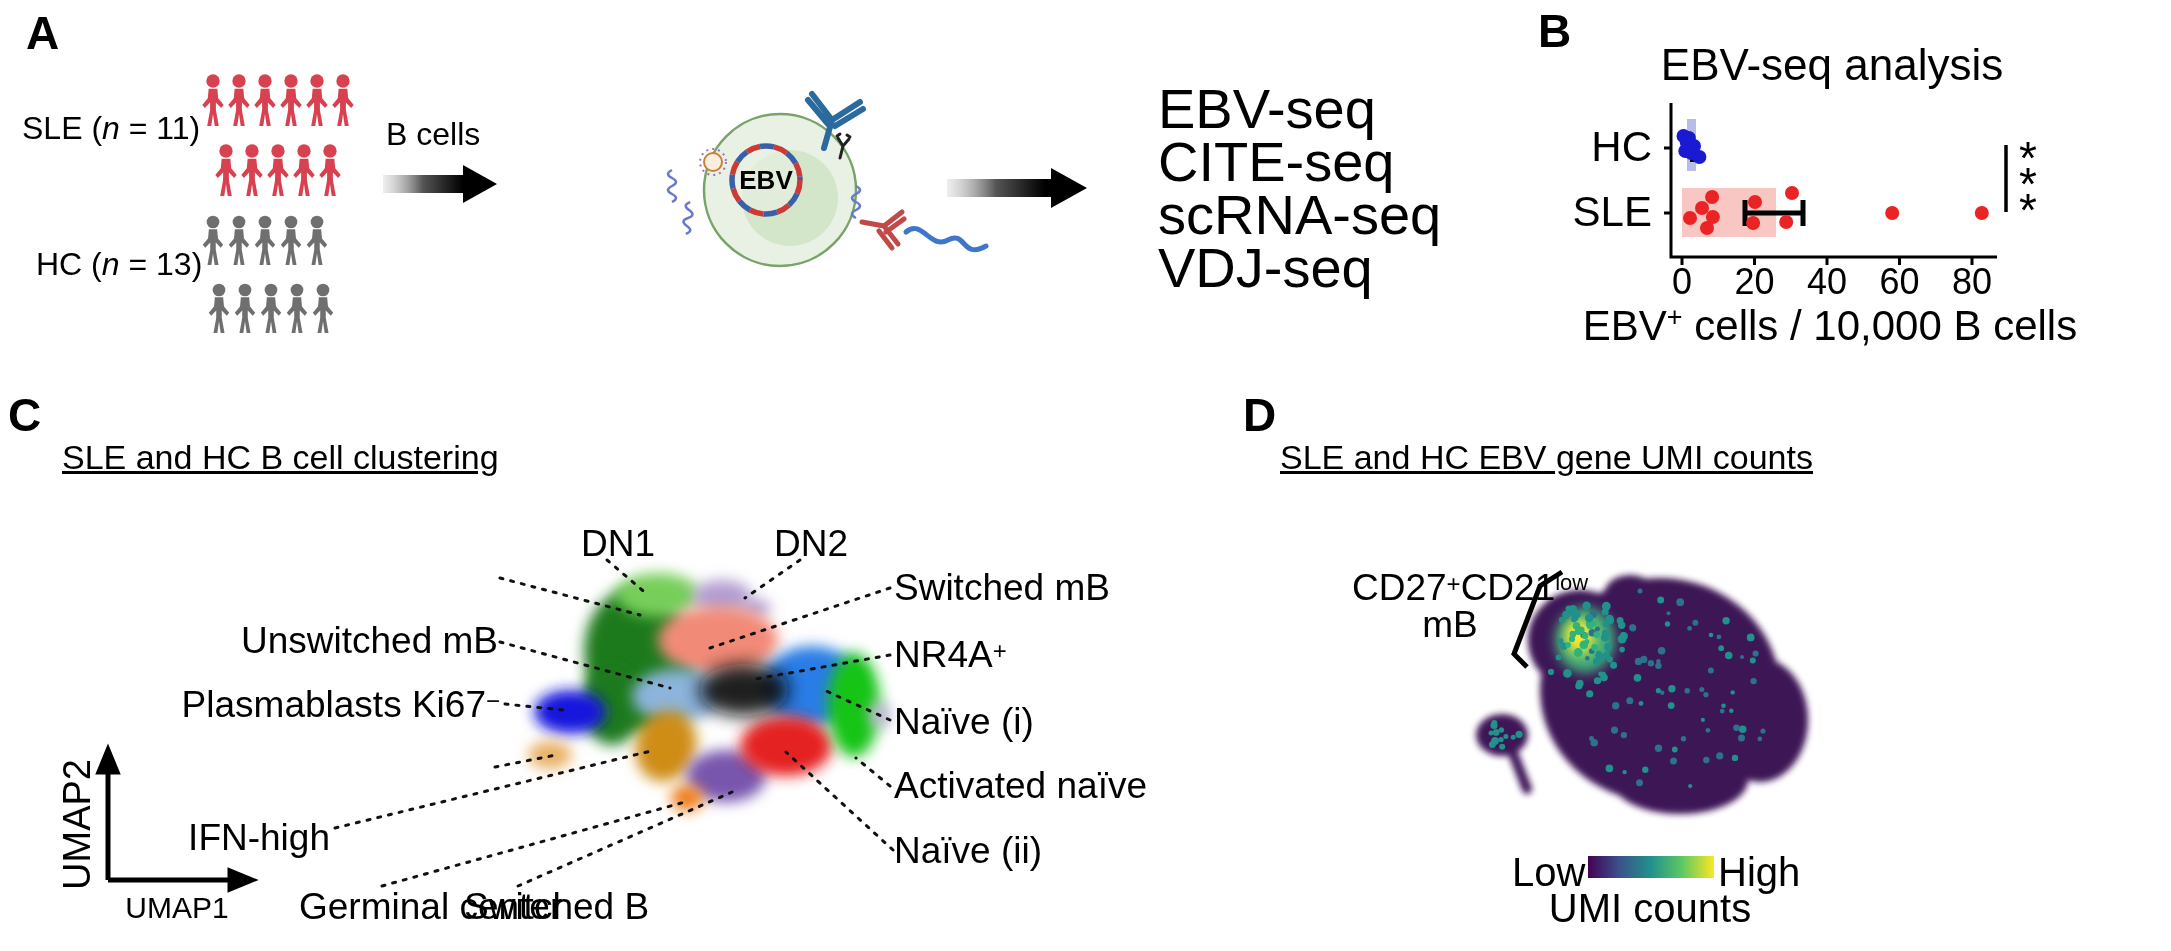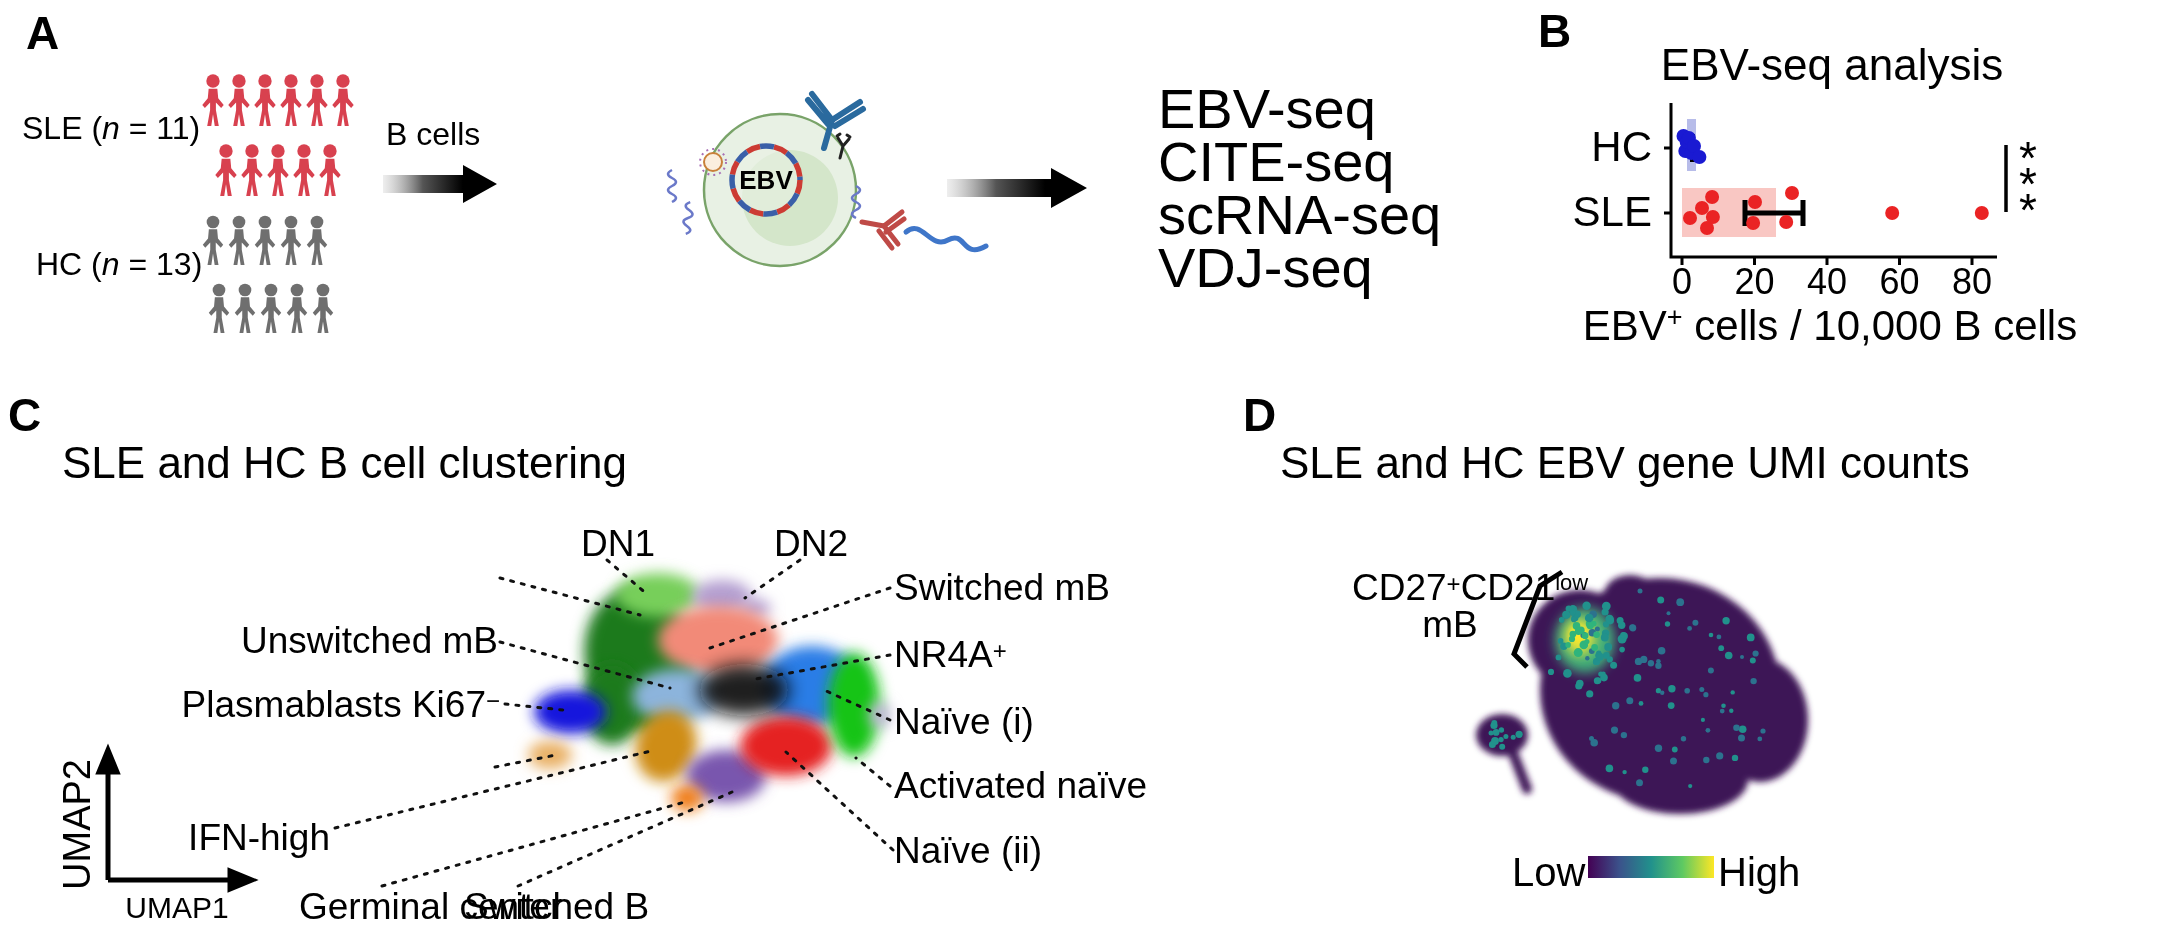--- a/index.html
+++ b/index.html
@@ -2,21 +2,21 @@
 <html><head>
 <meta charset="utf-8">
 <style>
   html,body{margin:0;padding:0;background:#fff;}
   .fig{position:relative;width:2171px;height:951px;background:#ffffff;overflow:hidden;
        font-family:"Liberation Sans", sans-serif;color:#000;}
   .abs{position:absolute;}
   .plabel{font-size:46px;font-weight:bold;}
   .t40{font-size:32px;white-space:nowrap;}
   .t44{font-size:56px;line-height:53px;white-space:nowrap;}
-  .title44{font-size:44px;white-space:nowrap;}
+  .title44{font-size:34px;white-space:nowrap;text-decoration:underline;}
   .cl{font-size:37px;white-space:nowrap;line-height:1.05;}
   .right{text-align:right;}
   .center{text-align:center;}
   .supr{font-size:24px;vertical-align:8px;}
   .supl{font-size:22px;vertical-align:10px;}
   .rot90{transform:rotate(-90deg);}
   .cbarlab{font-size:40px;white-space:nowrap;}
   .cbar{width:126px;height:22px;background:linear-gradient(90deg,#440154,#3b528b,#21918c,#5ec962,#fde725);}
   i{font-style:italic;}
 </style>
@@ -418,14 +418,15 @@
       </g>
     <polyline points="322,32 300,46 274,114 287,127" fill="none" stroke="#000" stroke-width="5"></polyline>
   </svg>
 
   <div class="abs cl center" style="left:1352px;top:569px;width:196px"><span>CD27</span><span class="supr">+</span><span>CD21</span><span class="supl">low</span></div>
   <div class="abs cl center" style="left:1352px;top:606px;width:196px">mB</div>
 
   <div class="abs cbarlab" style="left:1512px;top:850px">Low</div>
   <div class="abs cbar" style="left:1588px;top:856px"></div>
   <div class="abs cbarlab" style="left:1718px;top:850px">High</div>
+  <div class="abs cbarlab center" style="left:1540px;top:886px;width:220px">UMI counts</div>
 
 </div>
 
 </body></html>

